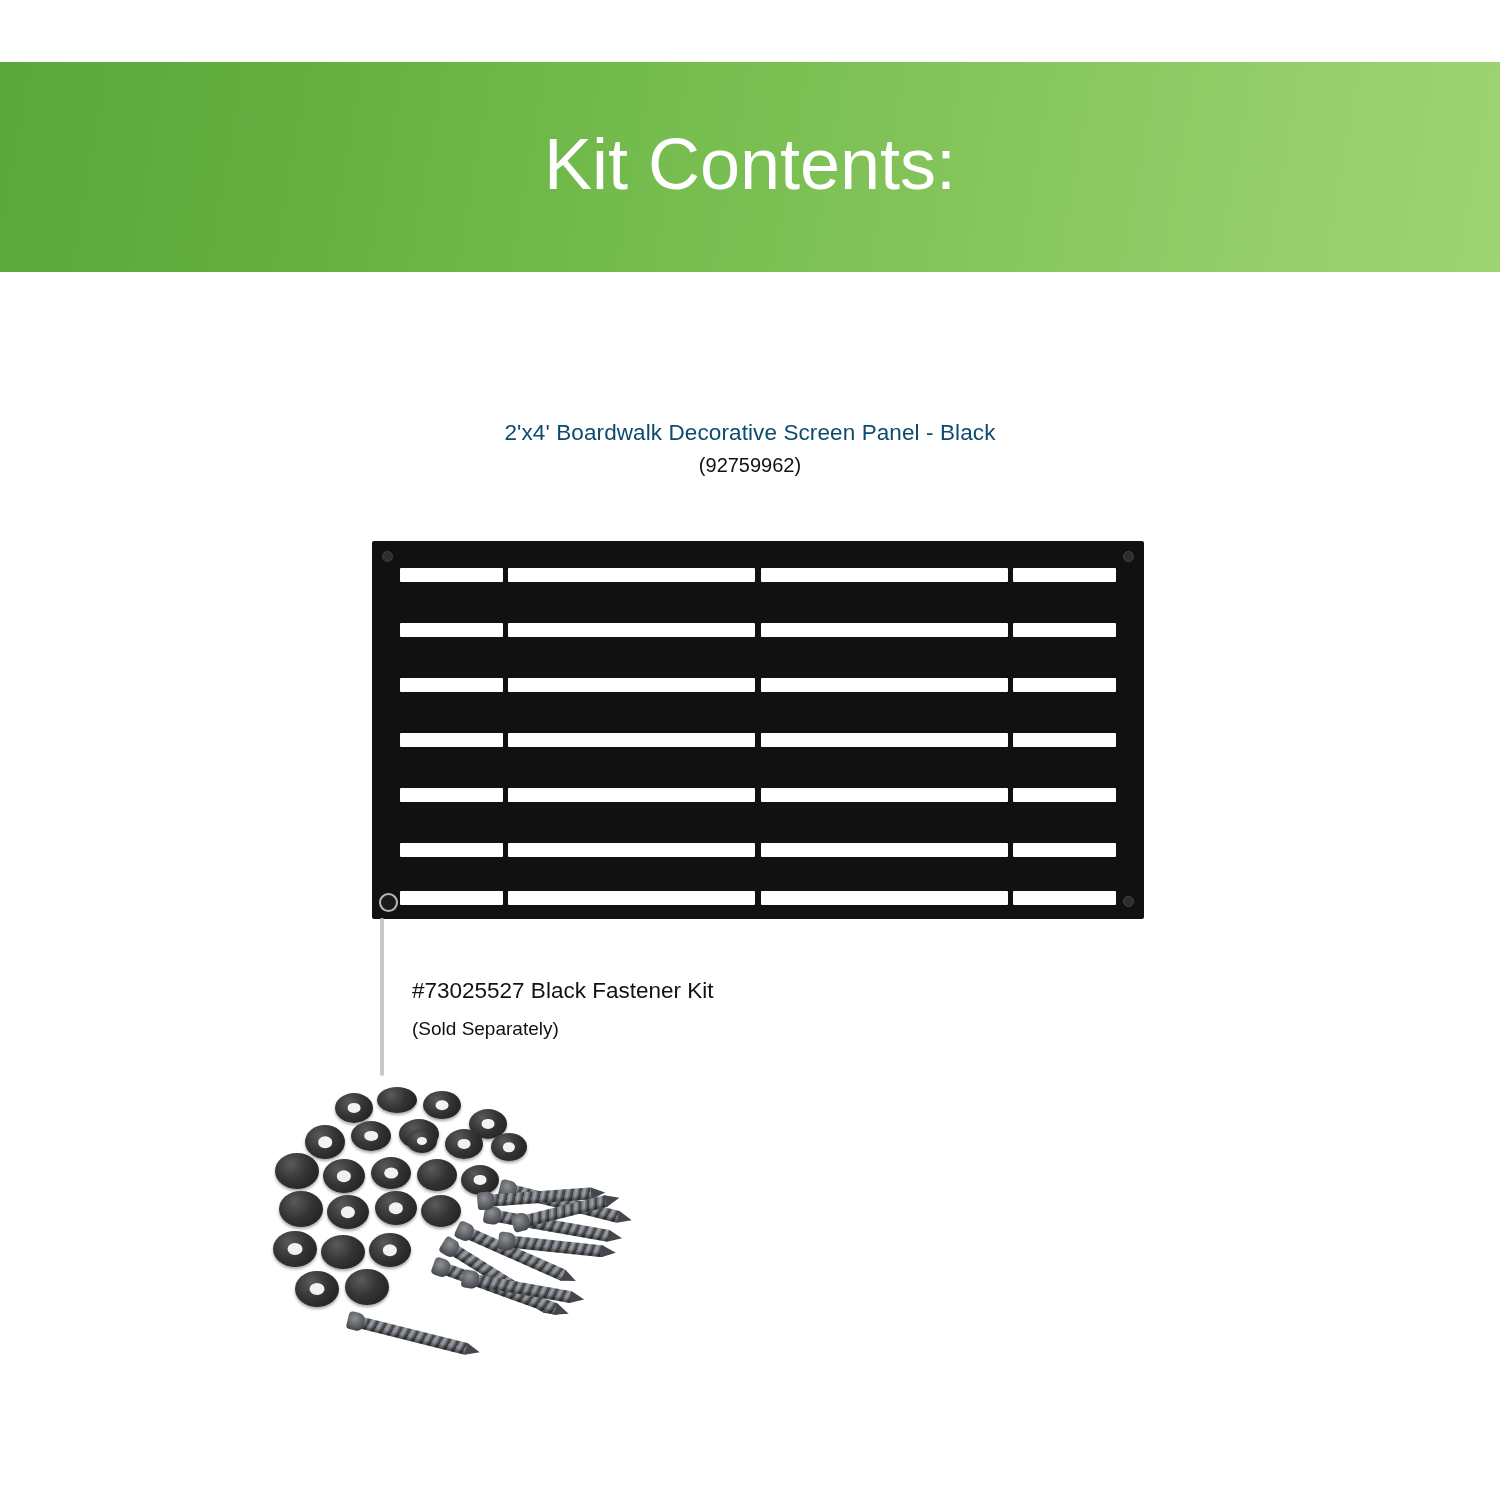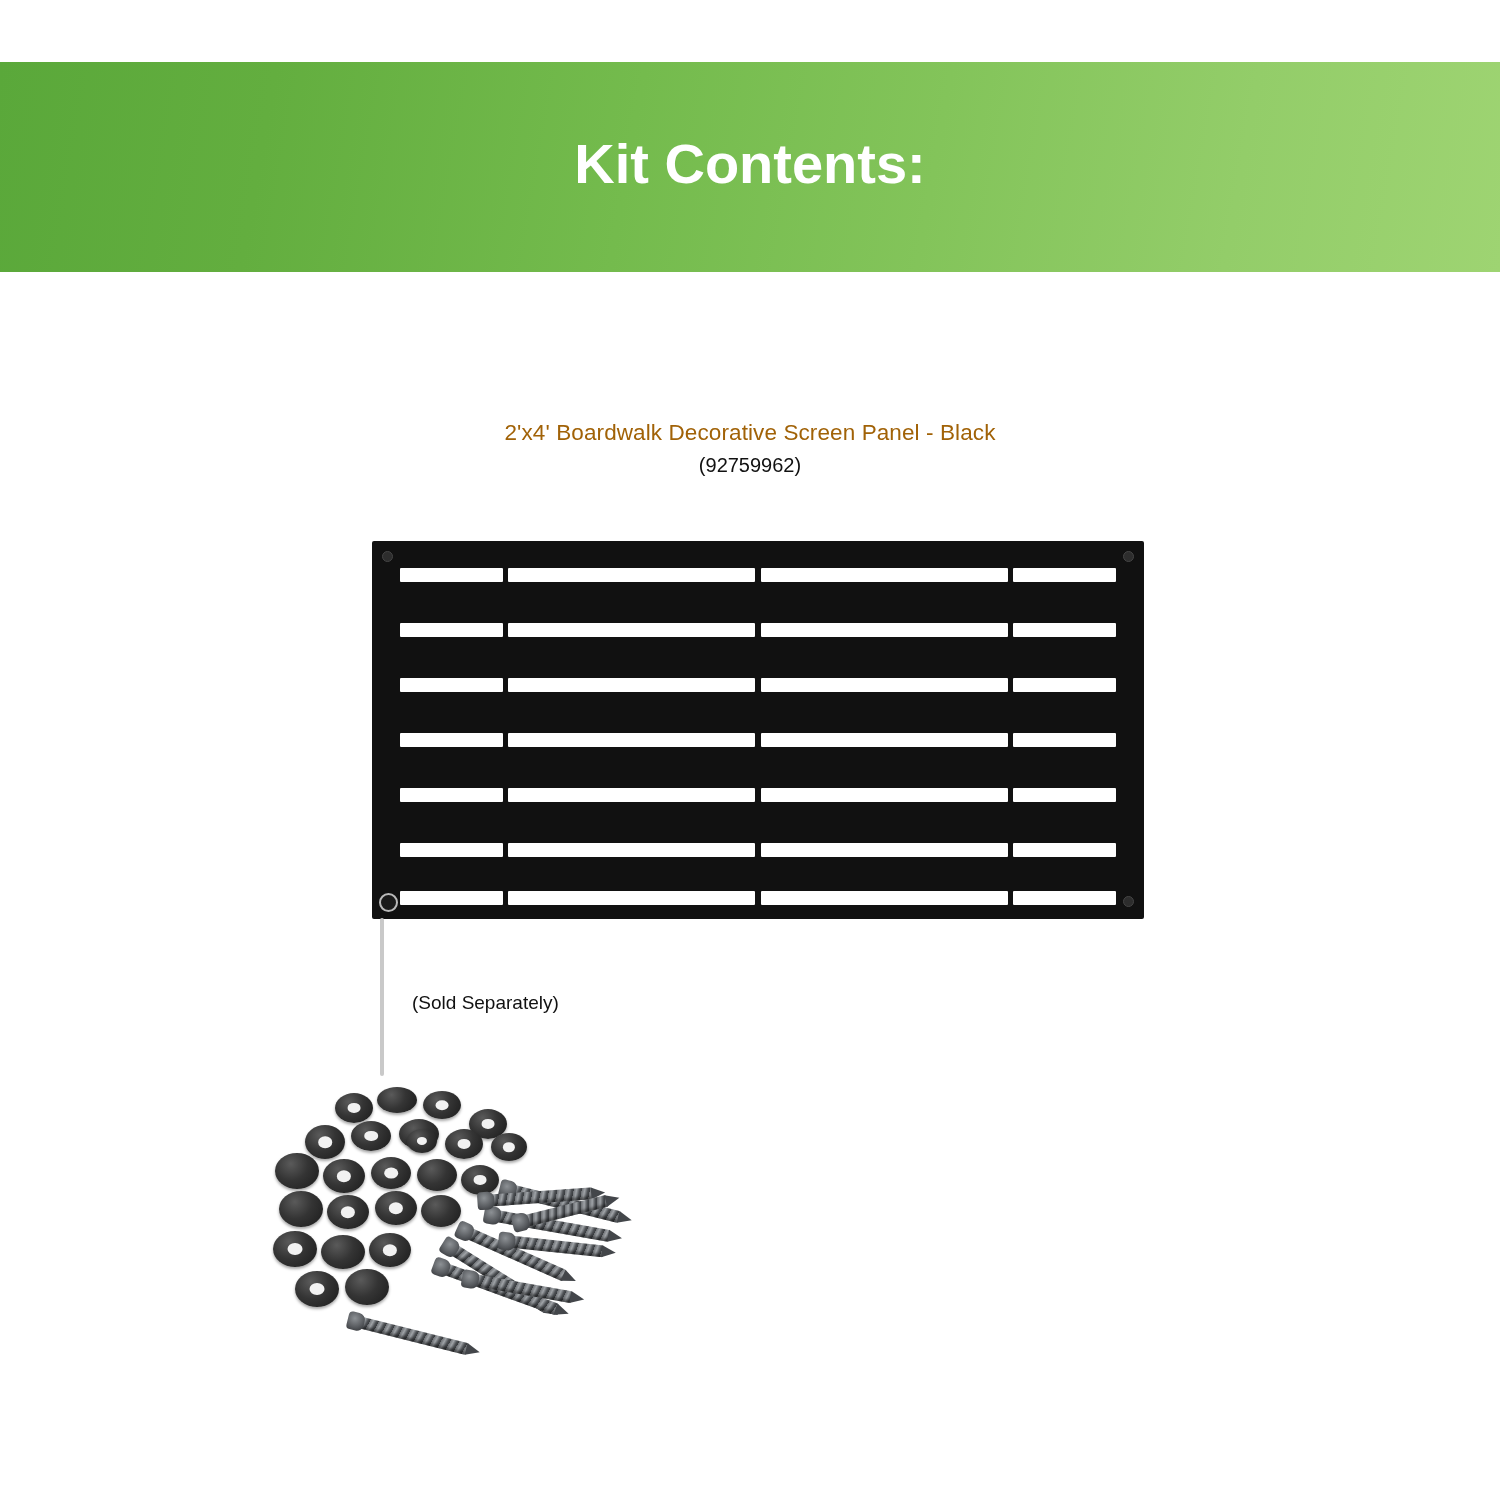--- a/index.html
+++ b/index.html
@@ -22,38 +22,38 @@
     top: 62px;
     width: 1500px;
     height: 210px;
     background: linear-gradient(100deg, #5aa83a 0%, #63ae3f 18%, #74bb4d 42%, #83c45a 62%, #93cd69 82%, #9ed472 100%);
     display: flex;
     align-items: center;
     justify-content: center;
   }
   .banner-title {
     color: #ffffff;
-    font-size: 56px;
-    font-weight: bold;
+    font-size: 72px;
+    font-weight: normal;
     letter-spacing: 0px;
     line-height: 1;
     padding-bottom: 6px;
   }
 
   
   .panel-caption {
     position: absolute;
     top: 420px;
     left: 0;
     width: 1500px;
     text-align: center;
   }
   .panel-caption .line1 {
     font-size: 22.5px;
-    color: #a16207;
+    color: #0c4a6e;
     letter-spacing: 0.1px;
   }
   .panel-caption .line2 {
     font-size: 20px;
     color: #111111;
     margin-top: 8px;
   }
 
   
   .panel {
@@ -243,20 +243,21 @@
     <div class="slot s1"></div>
     <div class="slot s2"></div>
     <div class="slot s3"></div>
     <div class="slot s4"></div>
   </div>
 </div>
 
 <div class="leader"></div>
 
 <div class="fastener-caption">
+  <div class="fline1">#73025527 Black Fastener Kit</div>
   <div class="fline2">(Sold Separately)</div>
 </div>
 
 <div class="fasteners">
 
   <div class="cap" style="left:80px; top:8px;  width:38px; height:30px;"></div>
   <div class="cap solid" style="left:122px; top:2px; width:40px; height:26px;"></div>
   <div class="cap" style="left:168px; top:6px;  width:38px; height:28px;"></div>
   <div class="cap" style="left:214px; top:24px; width:38px; height:30px;"></div>
   <div class="cap" style="left:50px;  top:40px; width:40px; height:34px;"></div>

